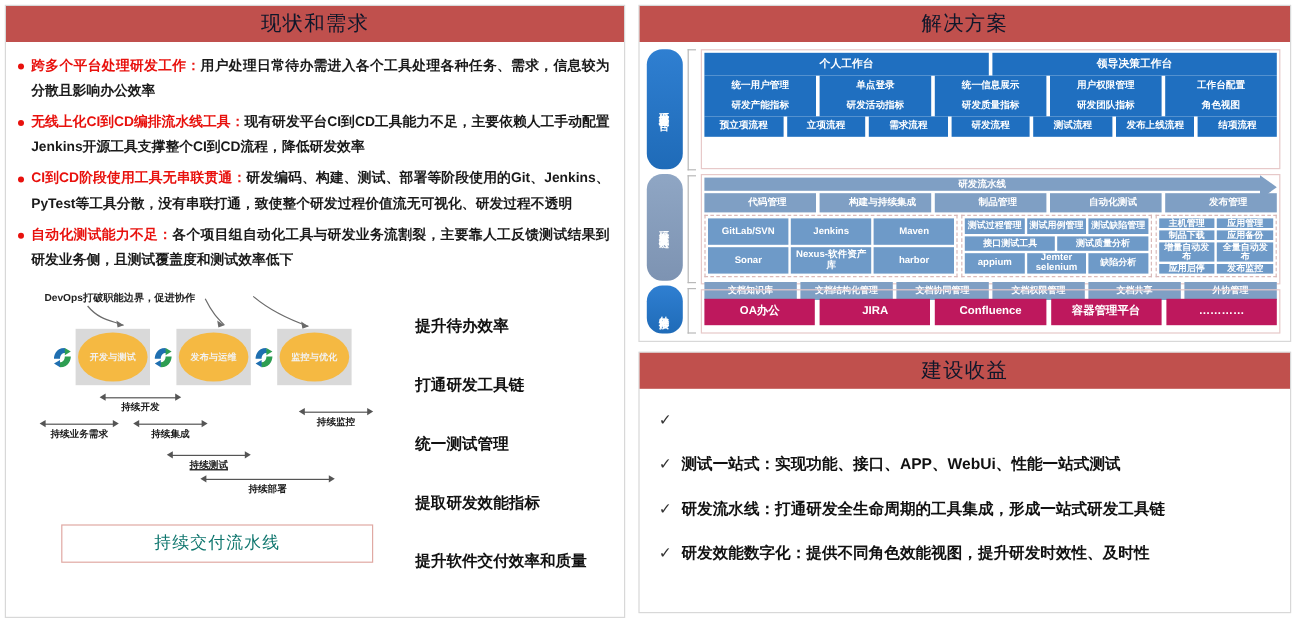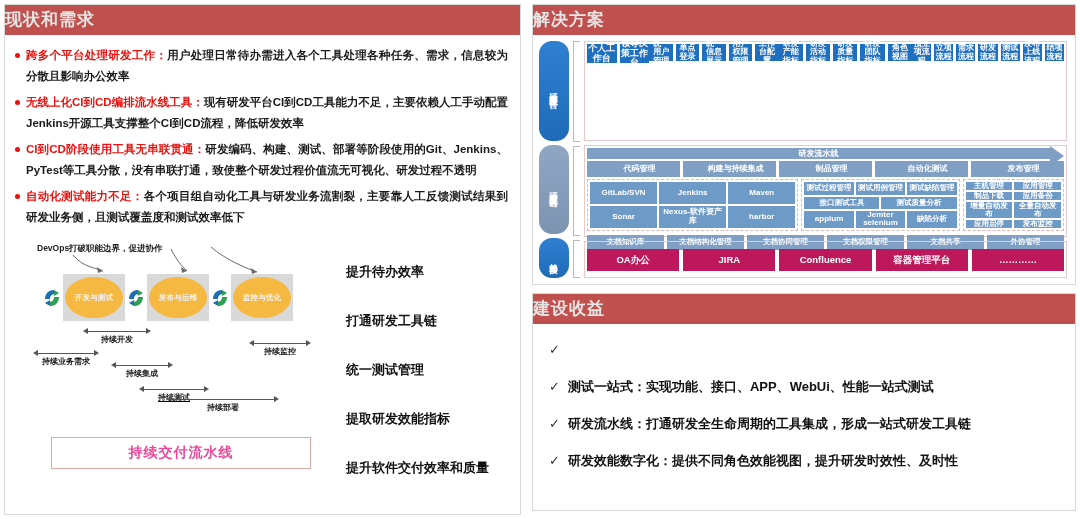--- a/index.html
+++ b/index.html
@@ -7,21 +7,21 @@
     width:1080px;height:519px;
     background:#ffffff;
     font-family:"Liberation Sans","DejaVu Sans",sans-serif;
     overflow:hidden;
   }
   .slide{position:relative;width:1080px;height:519px;display:flex;gap:8px;padding:0;box-sizing:border-box;}
 
   
   .panel{background:#fff;border:1px solid #d8d8d8;box-sizing:border-box;display:flex;flex-direction:column;}
   .panel-head{
-    background:#c0504d;color:#e5e5e5;text-align:left;font-weight:bold;
+    background:#c0504d;color:#0f172a;text-align:center;font-weight:normal;
     font-size:17px;letter-spacing:1px;line-height:30px;height:30px;flex:0 0 30px;
   }
   .panel-body{flex:1 1 auto;position:relative;overflow:hidden;}
 
   
   .left-col{width:524px;height:519px;padding:4px 3px 4px 4px;box-sizing:border-box;}
   .left-panel{height:511px;}
 
   .bullets{padding:10px 12px 4px 10px;}
   .bullet{
@@ -58,21 +58,21 @@
     border-top:3px solid transparent;border-bottom:3px solid transparent;
   }
   .span-line::before{left:0;border-right:5px solid #555;}
   .span-line::after{right:0;border-left:5px solid #555;}
   .span-bar{position:absolute;top:6px;left:4px;right:4px;height:1px;background:#555;}
   .span-label{font-size:8px;font-weight:bold;color:#1a1a1a;text-align:center;margin-top:1px;}
 
   .pipeline-box{
     position:absolute;left:40px;top:196px;width:258px;height:30px;
     border:1px solid #e0a9a3;display:flex;align-items:center;justify-content:center;
-    color:#ec4899;font-size:14px;font-weight:bold;letter-spacing:1px;
+    color:#0f766e;font-size:14px;font-weight:normal;letter-spacing:1px;
   }
 
   .benefits{position:absolute;left:335px;top:22px;width:180px;}
   .benefit{font-size:13px;font-weight:bold;color:#111;margin-bottom:31px;white-space:nowrap;}
 
   
   .right-col{width:548px;height:519px;padding:4px 4px 4px 0;box-sizing:border-box;display:flex;flex-direction:column;gap:8px;}
   .sol-panel{height:281px;}
   .ben-panel{height:218px;}
 
@@ -89,21 +89,21 @@
   .vlabel.v3{background:linear-gradient(180deg,#2f7fd1,#1f6bb8);height:38px;}
 
   .brackets{width:7px;display:flex;flex-direction:column;gap:4px;}
   .brk{border:1px solid #b9b9b9;border-right:none;}
   .brk.b1{height:104px;}
   .brk.b2{height:92px;}
   .brk.b3{height:38px;}
 
   .arch-main{flex:1;display:flex;flex-direction:column;gap:4px;}
   .grp{border:1px solid #e7c9c9;padding:2px;box-sizing:border-box;}
-  .grp.g1{height:104px;display:flex;flex-direction:row;gap:0;}
+  .grp.g1{height:104px;display:flex;flex-direction:column;gap:0;}
   .grp.g2{height:92px;display:flex;flex-direction:column;gap:2px;border-color:#e7c9c9;}
   .grp.g3{height:38px;display:flex;align-items:center;}
 
   .row{display:flex;gap:3px;}
   .cell{
     background:#1f6fc0;color:#fff;font-size:8px;font-weight:bold;
     display:flex;align-items:center;justify-content:center;text-align:center;
     height:17px;flex:1;line-height:1.05;padding:0 1px;box-sizing:border-box;
   }
   .row.r-top .cell{height:19px;font-size:9px;}
@@ -223,27 +223,27 @@
                   <div class="span-bar"></div>
                 </div>
               <div class="span-label">持续监控</div>
             </div>
             <div class="span-row" style="left:22px;top:22px;width:66px;">
               <div class="span-line">
                   <div class="span-bar"></div>
                 </div>
               <div class="span-label">持续业务需求</div>
             </div>
-            <div class="span-row" style="left:100px;top:34px;width:62px;">
+            <div class="span-row" style="left:100px;top:22px;width:62px;">
               <div class="span-line">
                   <div class="span-bar"></div>
                 </div>
               <div class="span-label">持续集成</div>
             </div>
-            <div class="span-row" style="left:128px;top:58px;width:70px;text-decoration:underline;">
+            <div class="span-row" style="left:128px;top:48px;width:70px;text-decoration:underline;">
               <div class="span-line">
                   <div class="span-bar"></div>
                 </div>
               <div class="span-label">持续测试</div>
             </div>
             <div class="span-row" style="left:156px;top:68px;width:112px;">
               <div class="span-line">
                   <div class="span-bar"></div>
                 </div>
               <div class="span-label">持续部署</div>

